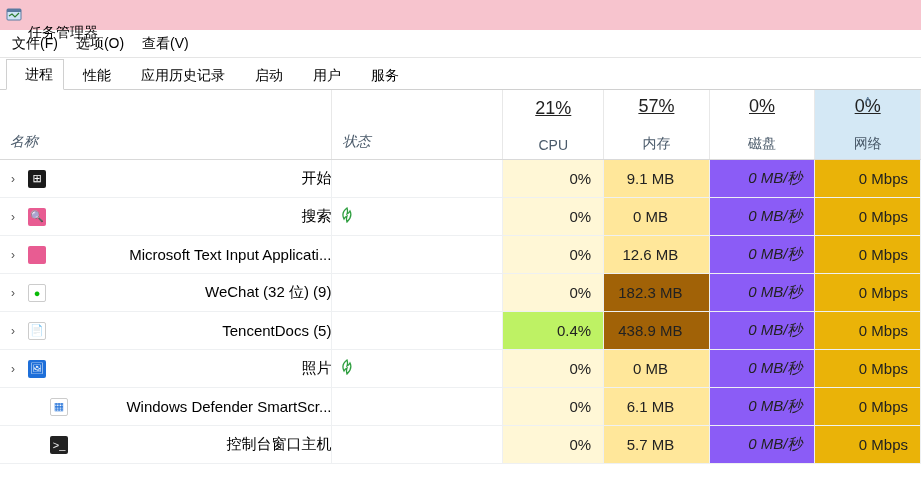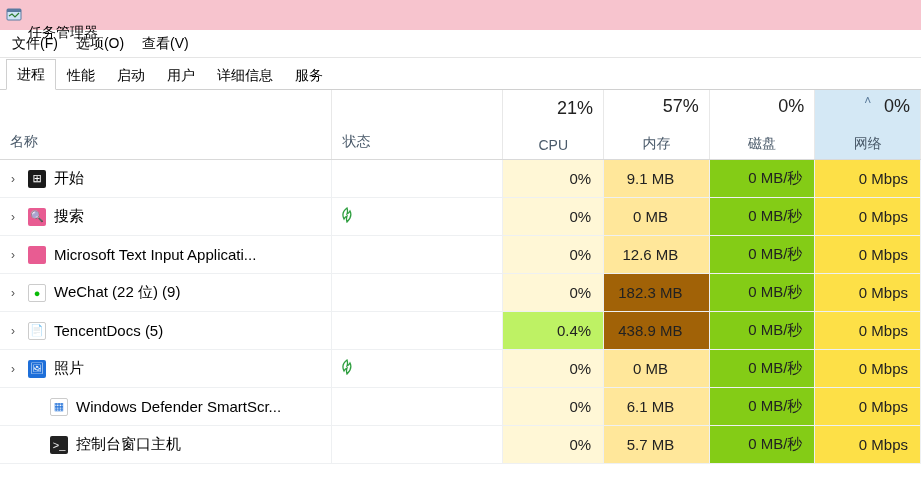--- a/index.html
+++ b/index.html
@@ -49,21 +49,21 @@
   }
   .tabs {
     display: flex;
     align-items: flex-end;
     padding: 0 6px;
     background: #fff;
     height: 32px;
     border-bottom: 1px solid #d0d0d0;
   }
   .tabs .tab {
-    padding: 6px 10px 5px 10px;
+    padding: 6px 10px 5px 18px;
     font-size: 14px;
     color: #000;
     border: 1px solid transparent;
     border-bottom: none;
     position: relative;
     top: 1px;
     cursor: default;
   }
   .tabs .tab.active {
     border-color: #d0d0d0;
@@ -87,27 +87,29 @@
     vertical-align: bottom;
     font-size: 14px;
     color: #555;
     background: #fff;
   }
   thead th.name-col, thead th.status-col {
     text-align: left;
     vertical-align: bottom;
     padding-bottom: 8px;
     color: #4a5a6a;
+    font-style: italic;
   }
   thead th .pct {
     font-size: 18px;
     color: #222;
     display: block;
-    text-align: right;
+    text-align: center;
     margin-bottom: 18px;
+    text-decoration: underline;
   }
   thead th .lbl {
     display: block;
     text-align: center;
     color: #4a5a6a;
   }
   thead th.sorted {
     background: #d4e8f5;
   }
   thead th .sort-arrow {
@@ -150,41 +152,42 @@
     align-items: center;
     justify-content: center;
     border-radius: 2px;
   }
   .proc-name {
     white-space: nowrap;
     overflow: hidden;
     text-overflow: ellipsis;
     flex: 1;
     color: #000;
+    text-align: right;
   }
   td.status-cell {
     padding: 0 8px;
     border-right: 1px solid #eef0f2;
   }
   .leaf-icon {
     color: #2e9e3f;
     font-size: 16px;
   }
   td.metric {
     text-align: right;
     padding-right: 12px;
     border-right: 1px solid #eef0f2;
     color: #222;
   }
   td.cpu { background: #fff7d6; }
   td.cpu.hi { background: #bef264; }
   td.mem { background: #ffe79a; text-align: center; }
   td.mem.hi { background: #a16207; }
-  td.disk { background: #84cc16; }
-  td.net { background: #fde047; }
+  td.disk { background: #8b5cf6; font-style: italic; }
+  td.net { background: #eab308; }
   .no-expand .expander { visibility: hidden; }
   .indent .name-inner { padding-left: 22px; }
 </style>
 </head>
 <body>
 
 <div class="titlebar">
   <span class="app-icon">
     <svg width="16" height="16" viewBox="0 0 16 16">
       <rect x="1" y="2" width="14" height="11" rx="1" fill="#cfe3f5" stroke="#5a7aa0" stroke-width="1"></rect>
@@ -197,23 +200,23 @@
 
 <div class="menubar">
   <span class="menu-item">文件(F)</span>
   <span class="menu-item">选项(O)</span>
   <span class="menu-item">查看(V)</span>
 </div>
 
 <div class="tabs">
   <span class="tab active">进程</span>
   <span class="tab">性能</span>
+  <span class="tab">应用历史记录</span>
   <span class="tab">启动</span>
   <span class="tab">用户</span>
-  <span class="tab">详细信息</span>
   <span class="tab">服务</span>
 </div>
 
 <div class="table-wrap">
   <table>
     <colgroup>
       <col style="width:330px">
       <col style="width:170px">
       <col style="width:100px">
       <col style="width:105px">
@@ -290,21 +293,21 @@
           <td class="metric cpu">0%</td>
           <td class="metric mem">12.6 MB</td>
           <td class="metric disk">0 MB/秒</td>
           <td class="metric net">0 Mbps</td>
         </tr>
         <tr>
           <td class="name-cell">
             <div class="name-inner">
               <span class="expander">›</span>
               <span class="proc-icon" style="background: rgb(255, 255, 255); color: rgb(9, 187, 7); font-size: 11px; border: 1px solid rgb(204, 204, 204);">●</span>
-              <span class="proc-name">WeChat (22 位) (9)</span>
+              <span class="proc-name">WeChat (32 位) (9)</span>
             </div>
           </td>
           <td class="status-cell"></td>
           <td class="metric cpu">0%</td>
           <td class="metric mem hi">182.3 MB</td>
           <td class="metric disk">0 MB/秒</td>
           <td class="metric net">0 Mbps</td>
         </tr>
         <tr>
           <td class="name-cell">

